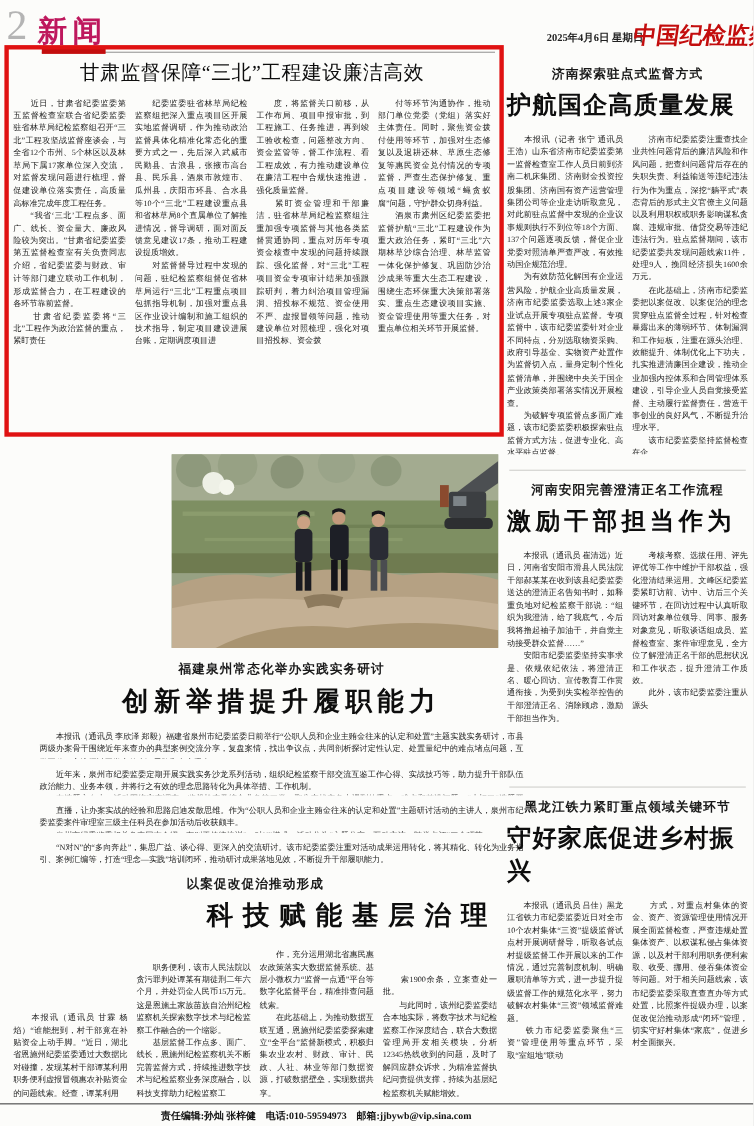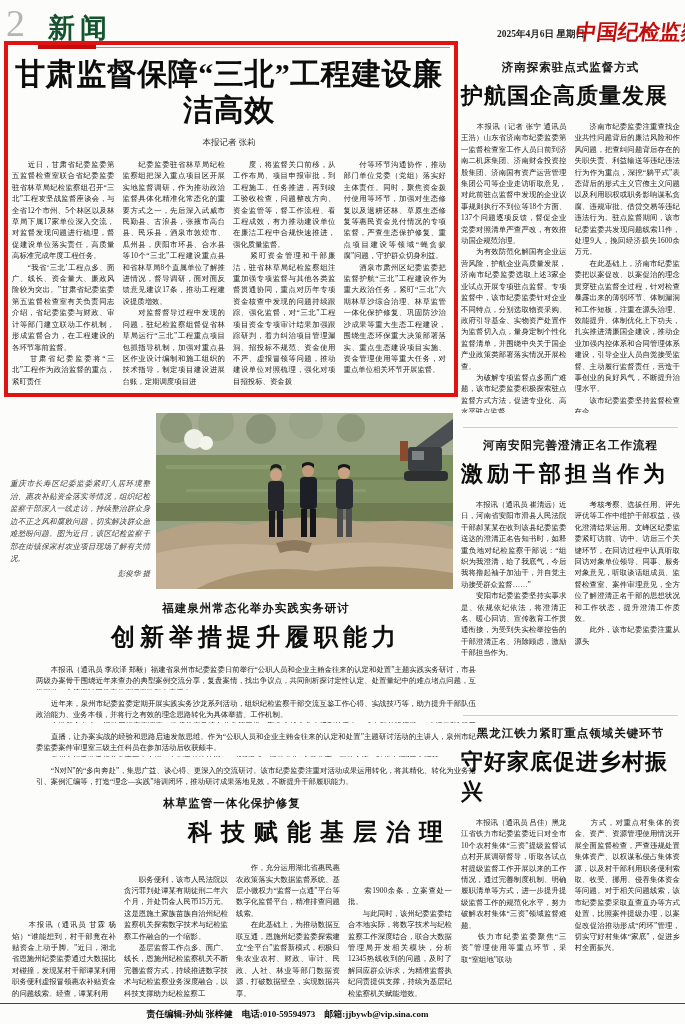--- a/index.html
+++ b/index.html
@@ -1,37 +1,37 @@
 <!DOCTYPE html>
 <html><head>
 <meta charset="utf-8">
 <style>
   html,body{margin:0;padding:0;background:#e8e8e6;}
   .page{position:relative;width:685px;height:1024px;background:#fcfcfa;margin:0 auto;
         font-family:"Liberation Serif","DejaVu Serif",serif;color:#1a1a1a;overflow:hidden;}
   
   .pagenum{position:absolute;left:6px;top:4px;font-size:38px;color:#b4b4b4;font-weight:400;line-height:1;}
-  .section{position:absolute;left:48px;top:10px;font-size:27px;font-weight:700;letter-spacing:5px;color:#14532d;}
+  .section{position:absolute;left:34px;top:10px;font-size:27px;font-weight:700;letter-spacing:5px;color:#be185d;}
   .head-rule{position:absolute;left:38px;top:47px;width:412px;height:1px;background:#9a9a9a;}
   .head-rule-red{position:absolute;left:38px;top:44px;width:58px;height:5px;background:#c30d0d;}
   .date{position:absolute;left:497px;top:28px;font-size:9.5px;font-weight:700;color:#222;}
   .paper-logo{position:absolute;left:576px;top:18px;font-size:21px;font-weight:900;color:#c30d0d;
               transform:skewX(-8deg);letter-spacing:0px;white-space:nowrap;}
   
   .hl-box{position:absolute;left:4px;top:41px;width:446px;height:348px;border:4px solid #e01212;
           pointer-events:none;z-index:40;}
   
   .kicker{font-size:11.5px;font-weight:700;text-align:center;color:#1a1a1a;letter-spacing:1px;font-family:Liberation Serif, serif;}
   .byline{font-size:8.5px;text-align:center;color:#333;}
   .cols{display:flex;gap:8px;}
   .col{flex:1;font-size:7.4px;line-height:11.4px;text-align:justify;text-justify:inter-character;
        color:#222;white-space:pre-line;overflow:hidden;}
   
   .main-art{position:absolute;left:12px;top:56px;width:434px;}
-  .main-head{font-size:30px;font-weight:700;text-align:center;letter-spacing:0.5px;line-height:1.2;color:#0d0d0d;}
+  .main-head{font-size:18px;font-weight:400;text-align:center;letter-spacing:0.5px;line-height:1.2;color:#0d0d0d;}
   .main-art .byline{margin-top:9px;}
   .main-art .cols{margin-top:10px;height:272px;}
   
   .photo-cap{position:absolute;left:10px;top:478px;width:140px;font-size:7.6px;line-height:12.5px;
              color:#3c3c3c;font-style:italic;text-align:justify;}
   .photo-credit{display:block;text-align:right;margin-top:2px;font-style:italic;}
   .photo{position:absolute;left:156px;top:413px;width:297px;height:176px;background:#97a183;overflow:hidden;}
   
   .qz-art{position:absolute;left:12px;top:601px;width:440px;margin-left:24px;}
   .qz-head{font-size:24px;font-weight:900;text-align:center;letter-spacing:5px;margin-top:5px;color:#0d0d0d;}
@@ -63,38 +63,33 @@
   <div class="section">新闻</div>
   <div class="head-rule"></div>
   <div class="head-rule-red"></div>
   <div class="date">2025年4月6日 星期日</div>
   <div class="paper-logo">中国纪检监察报</div>
 
   <div class="hl-box"></div>
 
   <div class="main-art">
     <div class="main-head">甘肃监督保障“三北”工程建设廉洁高效</div>
-    <div class="byline">本报记者 张莉</div>
     <div class="cols">
       <div class="col">　　近日，甘肃省纪委监委第五监督检查室联合省纪委监委驻省林草局纪检监察组召开“三北”工程攻坚战监督座谈会，与全省12个市州、5个林区以及林草局下属17家单位深入交流，对监督发现问题进行梳理，督促建设单位落实责任，高质量高标准完成年度工程任务。
 　　“我省‘三北’工程点多、面广、线长、资金量大、廉政风险较为突出。”甘肃省纪委监委第五监督检查室有关负责同志介绍，省纪委监委与财政、审计等部门建立联动工作机制，形成监督合力，在工程建设的各环节靠前监督。
 　　甘肃省纪委监委将“三北”工程作为政治监督的重点，紧盯责任</div>
       <div class="col">　　纪委监委驻省林草局纪检监察组把深入重点项目区开展实地监督调研，作为推动政治监督具体化精准化常态化的重要方式之一，先后深入武威市民勤县、古浪县，张掖市高台县、民乐县，酒泉市敦煌市、瓜州县，庆阳市环县、合水县等10个“三北”工程建设重点县和省林草局8个直属单位了解推进情况，督导调研，面对面反馈意见建议17条，推动工程建设提质增效。
 　　对监督督导过程中发现的问题，驻纪检监察组督促省林草局运行“三北”工程重点项目包抓指导机制，加强对重点县区作业设计编制和施工组织的技术指导，制定项目建设进展台账，定期调度项目进</div>
       <div class="col">　　度，将监督关口前移，从工作布局、项目申报审批，到工程施工、任务推进，再到竣工验收检查，问题整改方向、资金监管等，督工作流程、看工程成效，有力推动建设单位在廉洁工程中合规快速推进，强化质量监督。
 　　紧盯资金管理和干部廉洁，驻省林草局纪检监察组注重加强专项监督与其他各类监督贯通协同，重点对历年专项资金核查中发现的问题持续跟踪、强化监督，对“三北”工程项目资金专项审计结果加强跟踪研判，着力纠治项目管理漏洞、招投标不规范、资金使用不严、虚报冒领等问题，推动建设单位对照梳理，强化对项目招投标、资金拨</div>
       <div class="col">　　付等环节沟通协作，推动部门单位党委（党组）落实好主体责任。同时，聚焦资金拨付使用等环节，加强对生态修复以及退耕还林、草原生态修复等惠民资金兑付情况的专项监督，严查生态保护修复、重点项目建设等领域“蝇贪蚁腐”问题，守护群众切身利益。
 　　酒泉市肃州区纪委监委把监督护航“三北”工程建设作为重大政治任务，紧盯“三北”六期林草沙综合治理、林草监管一体化保护修复、巩固防沙治沙成果等重大生态工程建设，围绕生态环保重大决策部署落实、重点生态建设项目实施、资金管理使用等重大任务，对重点单位相关环节开展监督。</div>
     </div>
   </div>
 
-  <div class="photo-cap">
-    <span>重庆市长寿区纪委监委紧盯人居环境整治、惠农补贴资金落实等情况，组织纪检监察干部深入一线走访，持续整治群众身边不正之风和腐败问题，切实解决群众急难愁盼问题。图为近日，该区纪检监察干部在街镇保家村农业项目现场了解有关情况。</span>
-    <span class="photo-credit">彭俊华 摄</span>
-  </div>
 
   <div class="photo">
     <svg width="297" height="176" viewBox="0 0 297 176">
 
       <rect x="0" y="0" width="297" height="46" fill="#a3ab90"></rect>
       <circle cx="20" cy="14" r="16" fill="#8e997c"></circle>
       <circle cx="60" cy="10" r="18" fill="#97a184"></circle>
       <circle cx="105" cy="16" r="15" fill="#8a9478"></circle>
       <circle cx="150" cy="9" r="17" fill="#9aa489"></circle>
       <circle cx="195" cy="15" r="14" fill="#8e997c"></circle>
@@ -146,21 +141,21 @@
       <div class="col">　　本报讯（通讯员 李欣泽 郑毅）福建省泉州市纪委监委日前举行“公职人员和企业主贿金往来的认定和处置”主题实践实务研讨，市县两级办案骨干围绕近年来查办的典型案例交流分享，复盘案情，找出争议点，共同剖析探讨定性认定、处置量纪中的难点堵点问题，互学互鉴，交流探讨同类案件查证思路和办案重点。</div>
       <div class="col">　　近年来，泉州市纪委监委定期开展实践实务沙龙系列活动，组织纪检监察干部交流互鉴工作心得、实战技巧等，助力提升干部队伍政治能力、业务本领，并将行之有效的理念思路转化为具体举措、工作机制。
 　　在选题方向上，活动围绕审查调查、监督检查及综合业务等三类，聚焦实战实务中遇到的重点、难点和前沿问题，“小切口”选题开展研讨交流。</div>
       <div class="col">　　直播，让办案实战的经验和思路启迪发散思维。作为“公职人员和企业主贿金往来的认定和处置”主题研讨活动的主讲人，泉州市纪委监委案件审理室三级主任科员在参加活动后收获颇丰。
 　　泉州市纪委监委相关负责同志介绍，有别于传统培训“一对N”模式，活动分为“主题分享—互动交流—随堂点评”三个环节。</div>
       <div class="col">　　“N对N”的“多向奔赴”，集思广益、谈心得、更深入的交流研讨。该市纪委监委注重对活动成果运用转化，将其精化、转化为业务指引、案例汇编等，打造“理念—实践”培训闭环，推动研讨成果落地见效，不断提升干部履职能力。</div>
     </div>
   </div>
 
   <div class="es-art">
-    <div class="kicker">林草监管一体化保护修复</div>
+    <div class="kicker">以案促改促治推动形成</div>
     <div class="es-head">科技赋能基层治理</div>
     <div class="cols">
       <div class="col">　　本报讯（通讯员 甘霖 杨焰）“谁能想到，村干部竟在补贴资金上动手脚。”近日，湖北省恩施州纪委监委通过大数据比对碰撞，发现某村干部谭某利用职务便利虚报冒领惠农补贴资金的问题线索。经查，谭某利用</div>
       <div class="col">　　职务便利，该市人民法院以贪污罪判处谭某有期徒刑二年六个月，并处罚金人民币15万元。这是恩施土家族苗族自治州纪检监察机关探索数字技术与纪检监察工作融合的一个缩影。
 　　基层监督工作点多、面广、线长，恩施州纪检监察机关不断完善监督方式，持续推进数字技术与纪检监察业务深度融合，以科技支撑助力纪检监察工</div>
       <div class="col">　　作，充分运用湖北省惠民惠农政策落实大数据监督系统、基层小微权力“监督一点通”平台等数字化监督平台，精准排查问题线索。
 　　在此基础上，为推动数据互联互通，恩施州纪委监委探索建立“全平台”监督新模式，积极归集农业农村、财政、审计、民政、人社、林业等部门数据资源，打破数据壁垒，实现数据共享。</div>
       <div class="col">　　索1900余条，立案查处一批。
 　　与此同时，该州纪委监委结合本地实际，将数字技术与纪检监察工作深度结合，联合大数据管理局开发相关模块，分析12345热线收到的问题，及时了解回应群众诉求，为精准监督执纪问责提供支撑，持续为基层纪检监察机关赋能增效。</div>
     </div>

